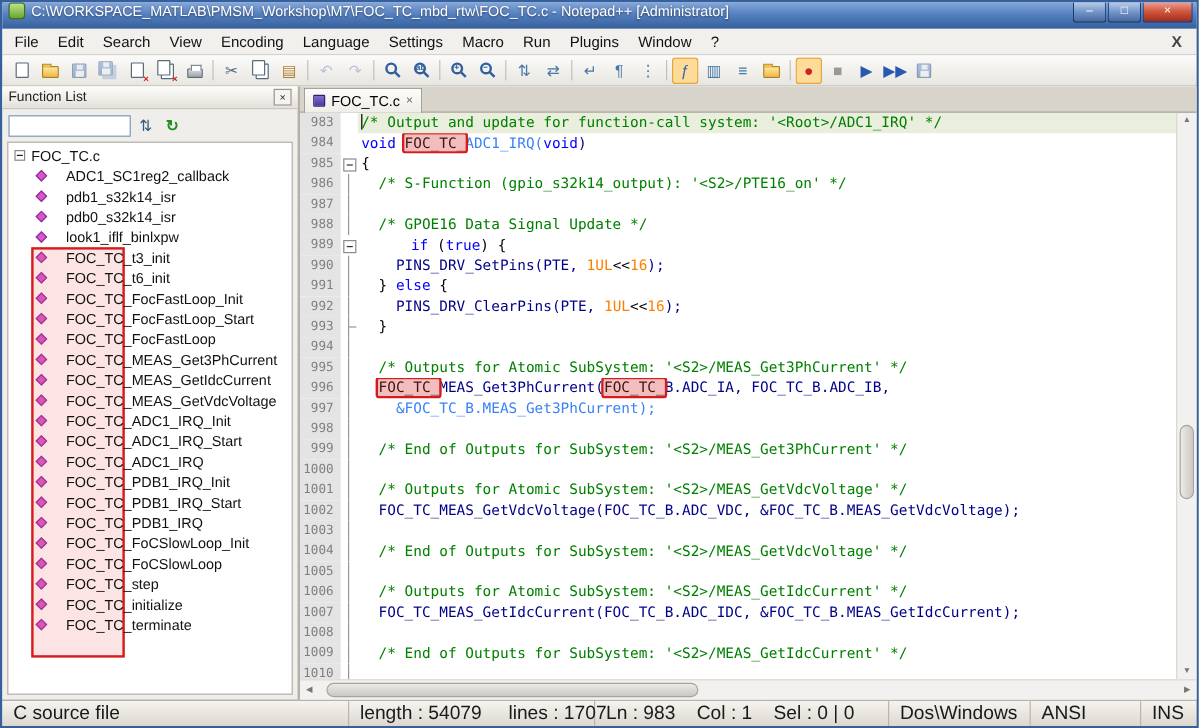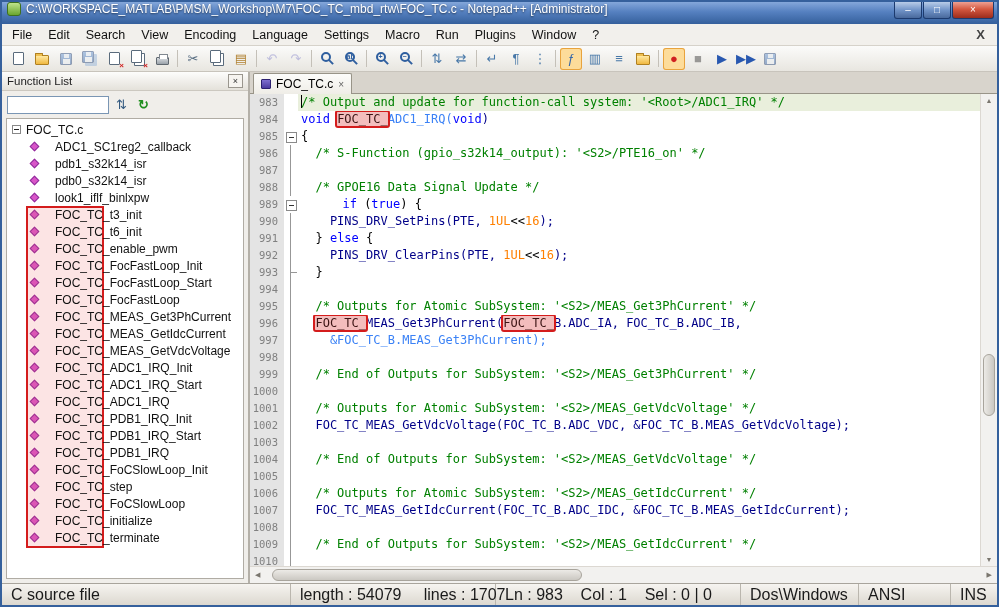--- a/index.html
+++ b/index.html
@@ -335,24 +335,20 @@
             <div class="fl-item has-pfx">
               <span class="fl-ico"></span>
               <span><span class="pfx">FOC_TC_</span><span class="fname">t3_init</span></span>
             </div>
             <div class="fl-item has-pfx">
               <span class="fl-ico"></span>
               <span><span class="pfx">FOC_TC_</span><span class="fname">t6_init</span></span>
             </div>
             <div class="fl-item has-pfx">
               <span class="fl-ico"></span>
-              <span><span class="pfx">FOC_TC_</span><span class="fname">enable_pwm</span></span>
-            </div>
-            <div class="fl-item has-pfx">
-              <span class="fl-ico"></span>
               <span><span class="pfx">FOC_TC_</span><span class="fname">FocFastLoop_Init</span></span>
             </div>
             <div class="fl-item has-pfx">
               <span class="fl-ico"></span>
               <span><span class="pfx">FOC_TC_</span><span class="fname">FocFastLoop_Start</span></span>
             </div>
             <div class="fl-item has-pfx">
               <span class="fl-ico"></span>
               <span><span class="pfx">FOC_TC_</span><span class="fname">FocFastLoop</span></span>
             </div>
@@ -391,25 +387,25 @@
             <div class="fl-item has-pfx">
               <span class="fl-ico"></span>
               <span><span class="pfx">FOC_TC_</span><span class="fname">PDB1_IRQ</span></span>
             </div>
             <div class="fl-item has-pfx">
               <span class="fl-ico"></span>
               <span><span class="pfx">FOC_TC_</span><span class="fname">FoCSlowLoop_Init</span></span>
             </div>
             <div class="fl-item has-pfx">
               <span class="fl-ico"></span>
+              <span><span class="pfx">FOC_TC_</span><span class="fname">FoCSlowLoop</span></span>
+            </div>
+            <div class="fl-item has-pfx">
+              <span class="fl-ico"></span>
               <span><span class="pfx">FOC_TC_</span><span class="fname">step</span></span>
-            </div>
-            <div class="fl-item has-pfx">
-              <span class="fl-ico"></span>
-              <span><span class="pfx">FOC_TC_</span><span class="fname">FoCSlowLoop</span></span>
             </div>
             <div class="fl-item has-pfx">
               <span class="fl-ico"></span>
               <span><span class="pfx">FOC_TC_</span><span class="fname">initialize</span></span>
             </div>
             <div class="fl-item has-pfx">
               <span class="fl-ico"></span>
               <span><span class="pfx">FOC_TC_</span><span class="fname">terminate</span></span>
             </div>
           </div>

